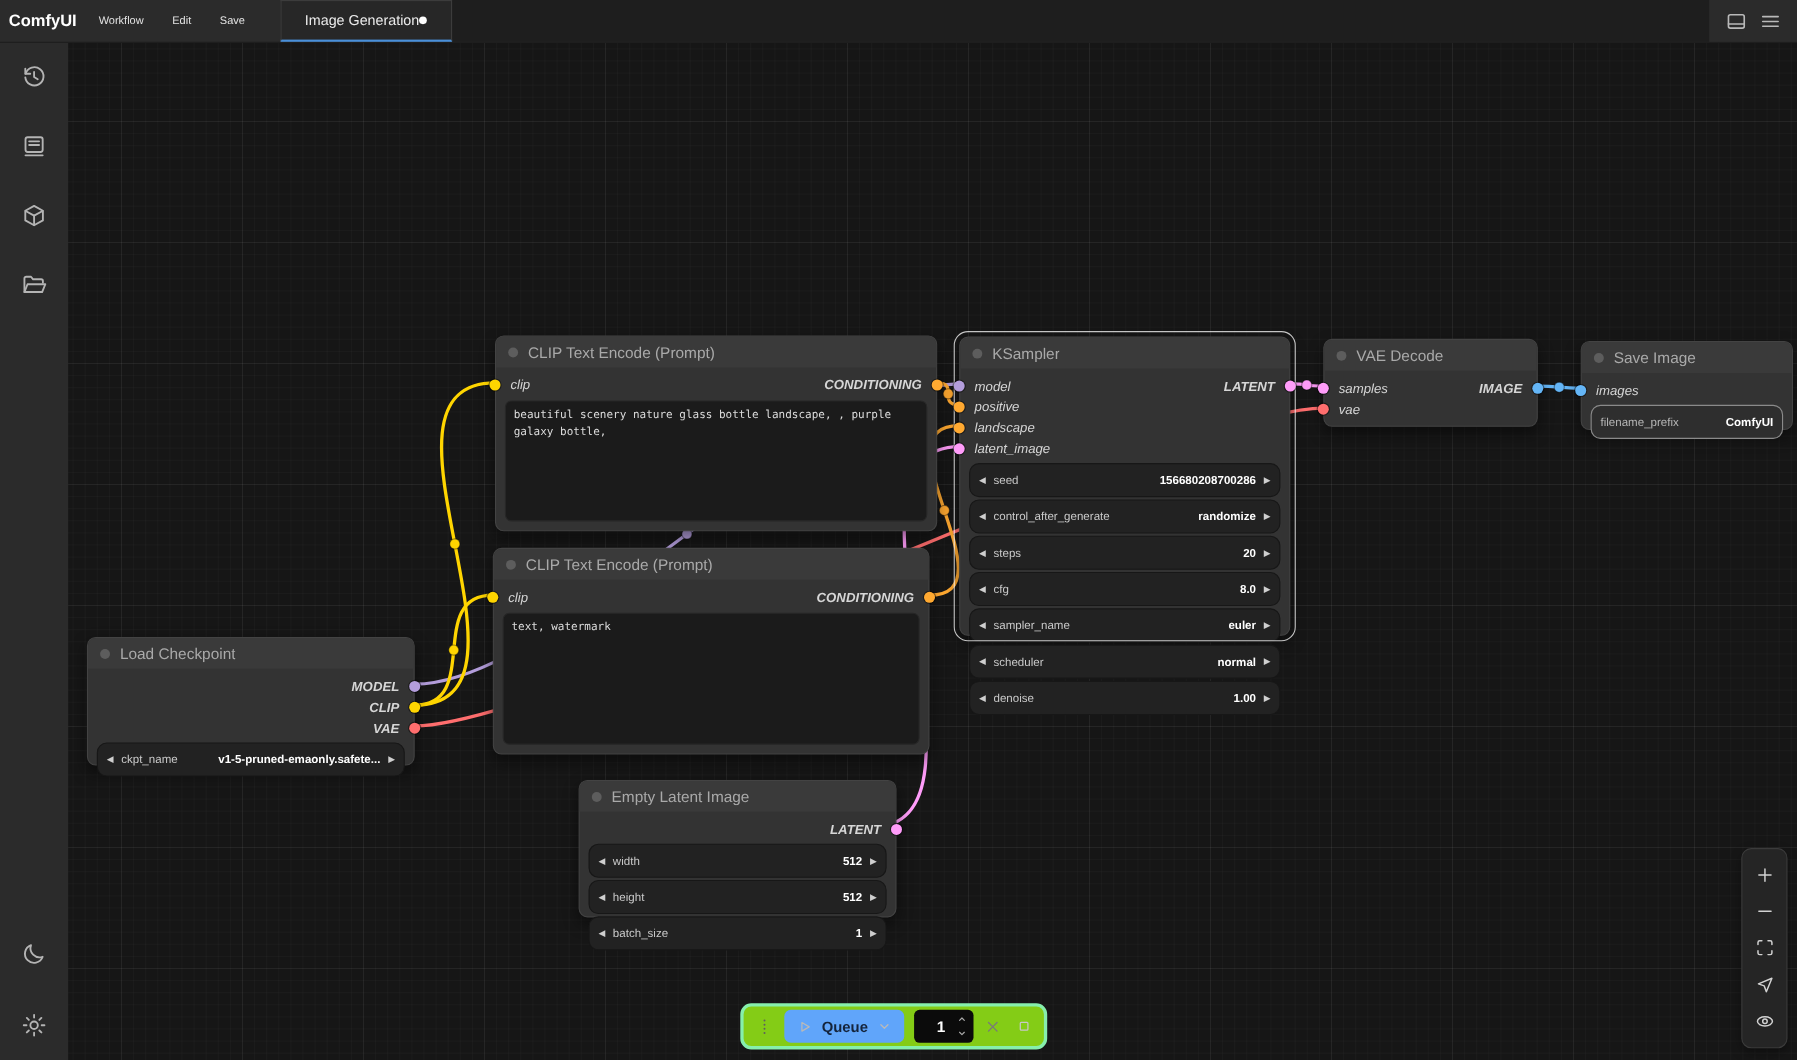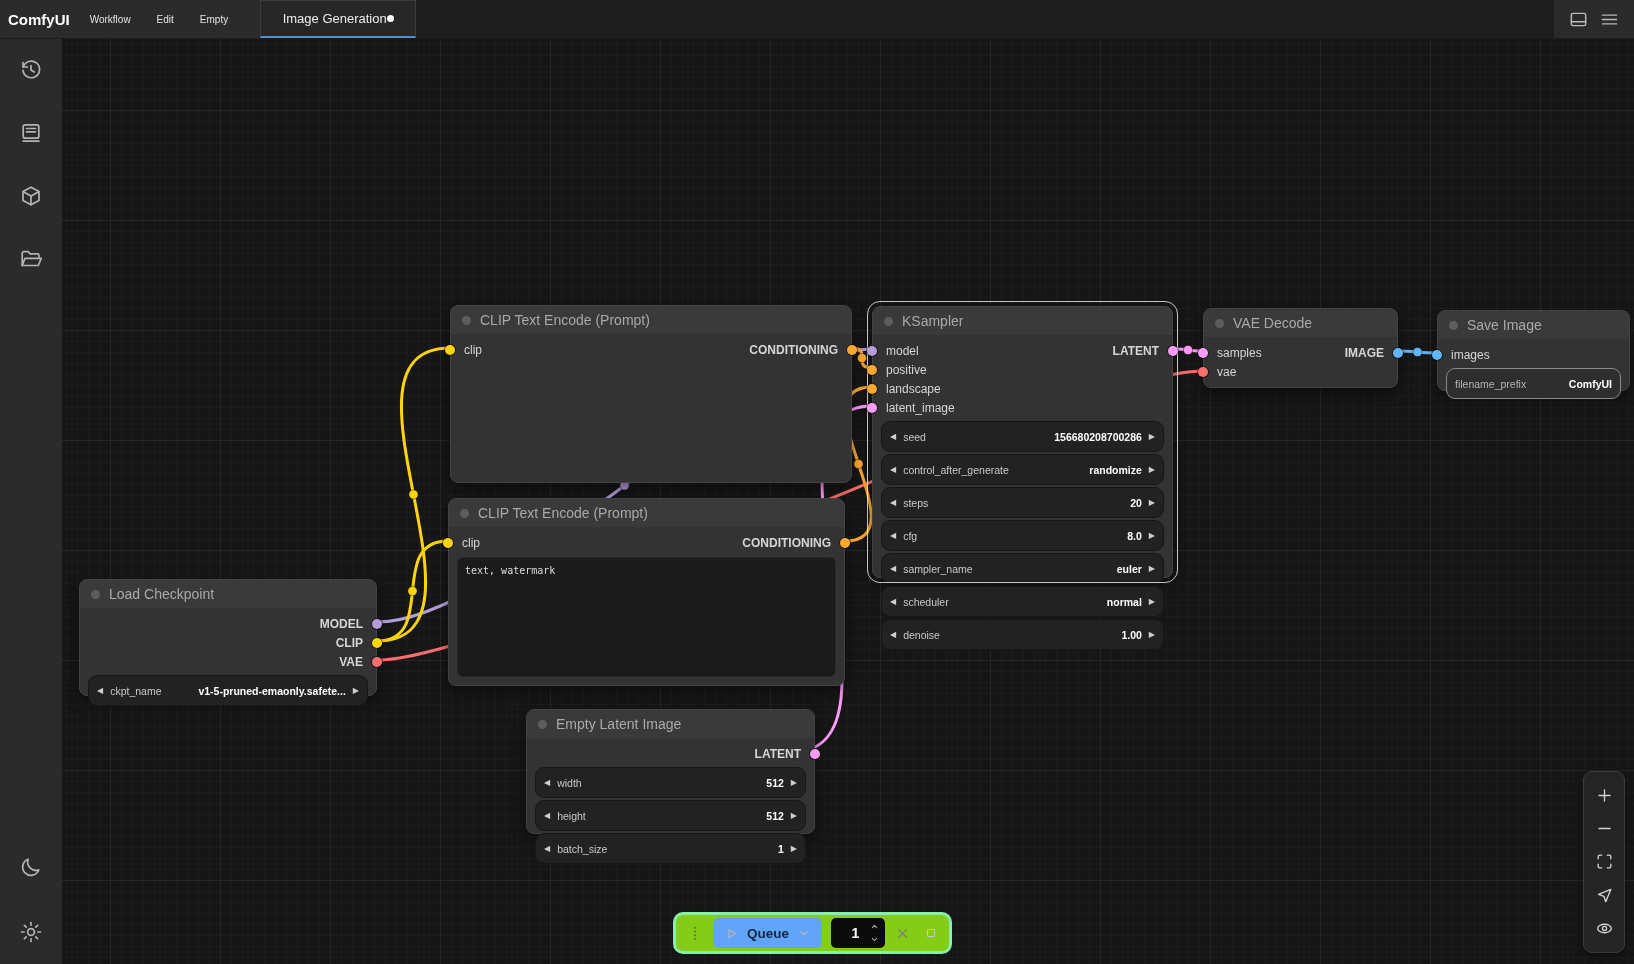--- a/index.html
+++ b/index.html
@@ -40,21 +40,21 @@
   aside .icon-btn { width:36px; height:36px; border-radius:6px; color:#b4b4b4; }
 
   
   .node { position:absolute; background:#333333; border:1px solid #434343; border-radius:8px;
           box-shadow:0 6px 14px rgba(0,0,0,.45); display:flex; flex-direction:column; }
   .node.selected { outline:1px solid rgba(255,255,255,.75); outline-offset:4px; }
   .node-title { height:28px; flex:none; background:#3a3a3a; border-radius:7px 7px 0 0;
                 display:flex; align-items:center; gap:9px; padding:0 11px; }
   .node-title .collapse-dot { width:9px; height:9px; border-radius:50%; background:#5d5d5d; flex:none; }
   .node-title span { color:#a9a9a9; font-size:14px; white-space:nowrap; overflow:hidden; }
-  .slots { padding-top:6px; }
+  .slots { padding-top:6px;font-style:italic; }
   .slot-row { position:relative; height:19px; display:flex; align-items:center;
               justify-content:space-between; padding:0 13px; }
   .slot-in, .slot-out { display:flex; align-items:center; height:100%; }
   .slot-in span { color:#d6d6d6; font-size:12px; }
   .slot-out { margin-left:auto; }
   .slot-out span { color:#d6d6d6; font-size:12px; font-weight:600; }
   .port { position:absolute; width:10px; height:10px; border-radius:50%; top:50%;
           transform:translateY(-50%); box-shadow:0 0 0 1px rgba(0,0,0,.45); }
   .port.in { left:-6px; }
   .port.out { right:-6px; }
@@ -159,20 +159,21 @@
             <i class="port in" style="background:#FFD500"></i>
             <div class="slot-in">
               <span>clip</span>
             </div>
             <div class="slot-out">
               <span>CONDITIONING</span>
             </div>
             <i class="port out" style="background:#FFA931"></i>
           </div>
         </div>
+        <div class="node-text">beautiful scenery nature glass bottle landscape, , purple galaxy bottle,</div>
       </div>
       <div class="node" style="left: 448px; top: 498px; width: 397px; height: 188px;">
         <div class="node-title">
           <i class="collapse-dot"></i>
           <span>CLIP Text Encode (Prompt)</span>
         </div>
         <div class="slots">
           <div class="slot-row">
             <i class="port in" style="background:#FFD500"></i>
             <div class="slot-in">
@@ -345,21 +346,21 @@
         </div>
       </div>
     </div>
 </div>
 
 <header>
   <div class="logo">ComfyUI</div>
   <nav class="menus">
       <span class="menu-item">Workflow</span>
       <span class="menu-item">Edit</span>
-      <span class="menu-item">Empty</span>
+      <span class="menu-item">Save</span>
     </nav>
   <div class="tab-strip">
     <div class="tab">
       <span>Image Generation</span>
       <span class="dot"></span>
     </div>
   </div>
   <div class="header-actions">
       <button class="icon-btn">
         <svg width="21" height="21" viewBox="0 0 24 24" fill="none" stroke="currentColor" stroke-width="1.7" stroke-linecap="round" stroke-linejoin="round">

